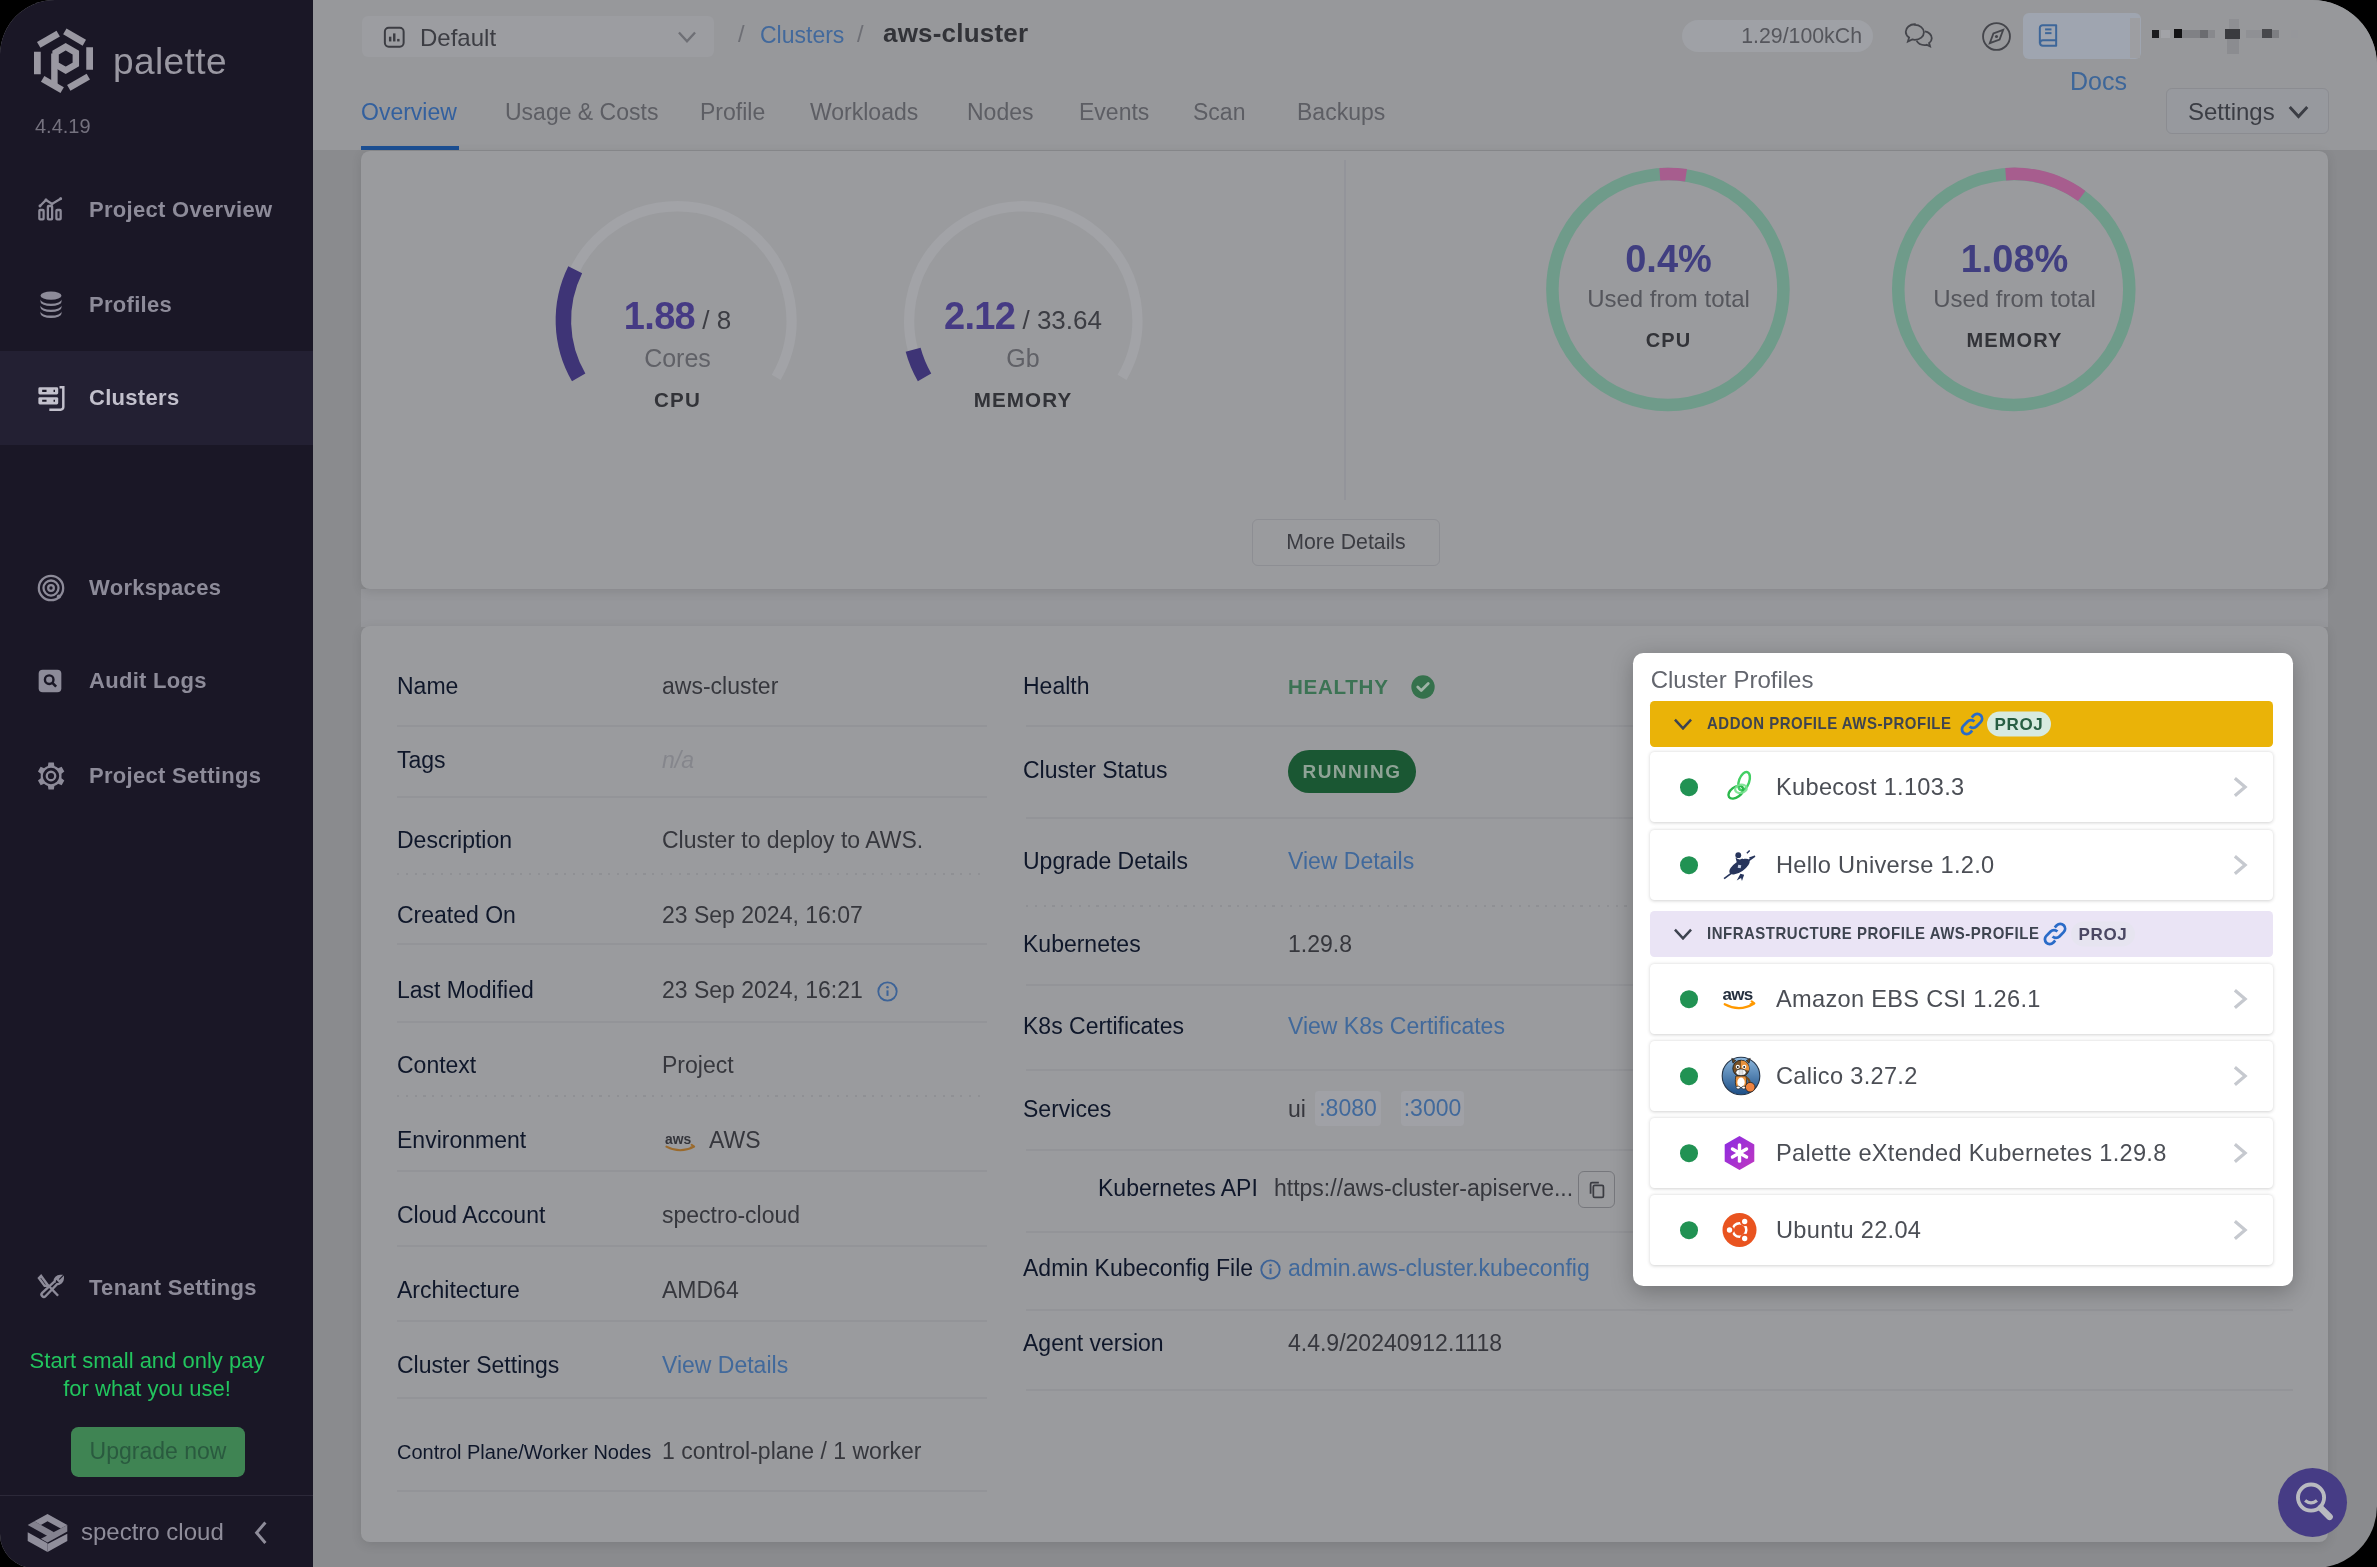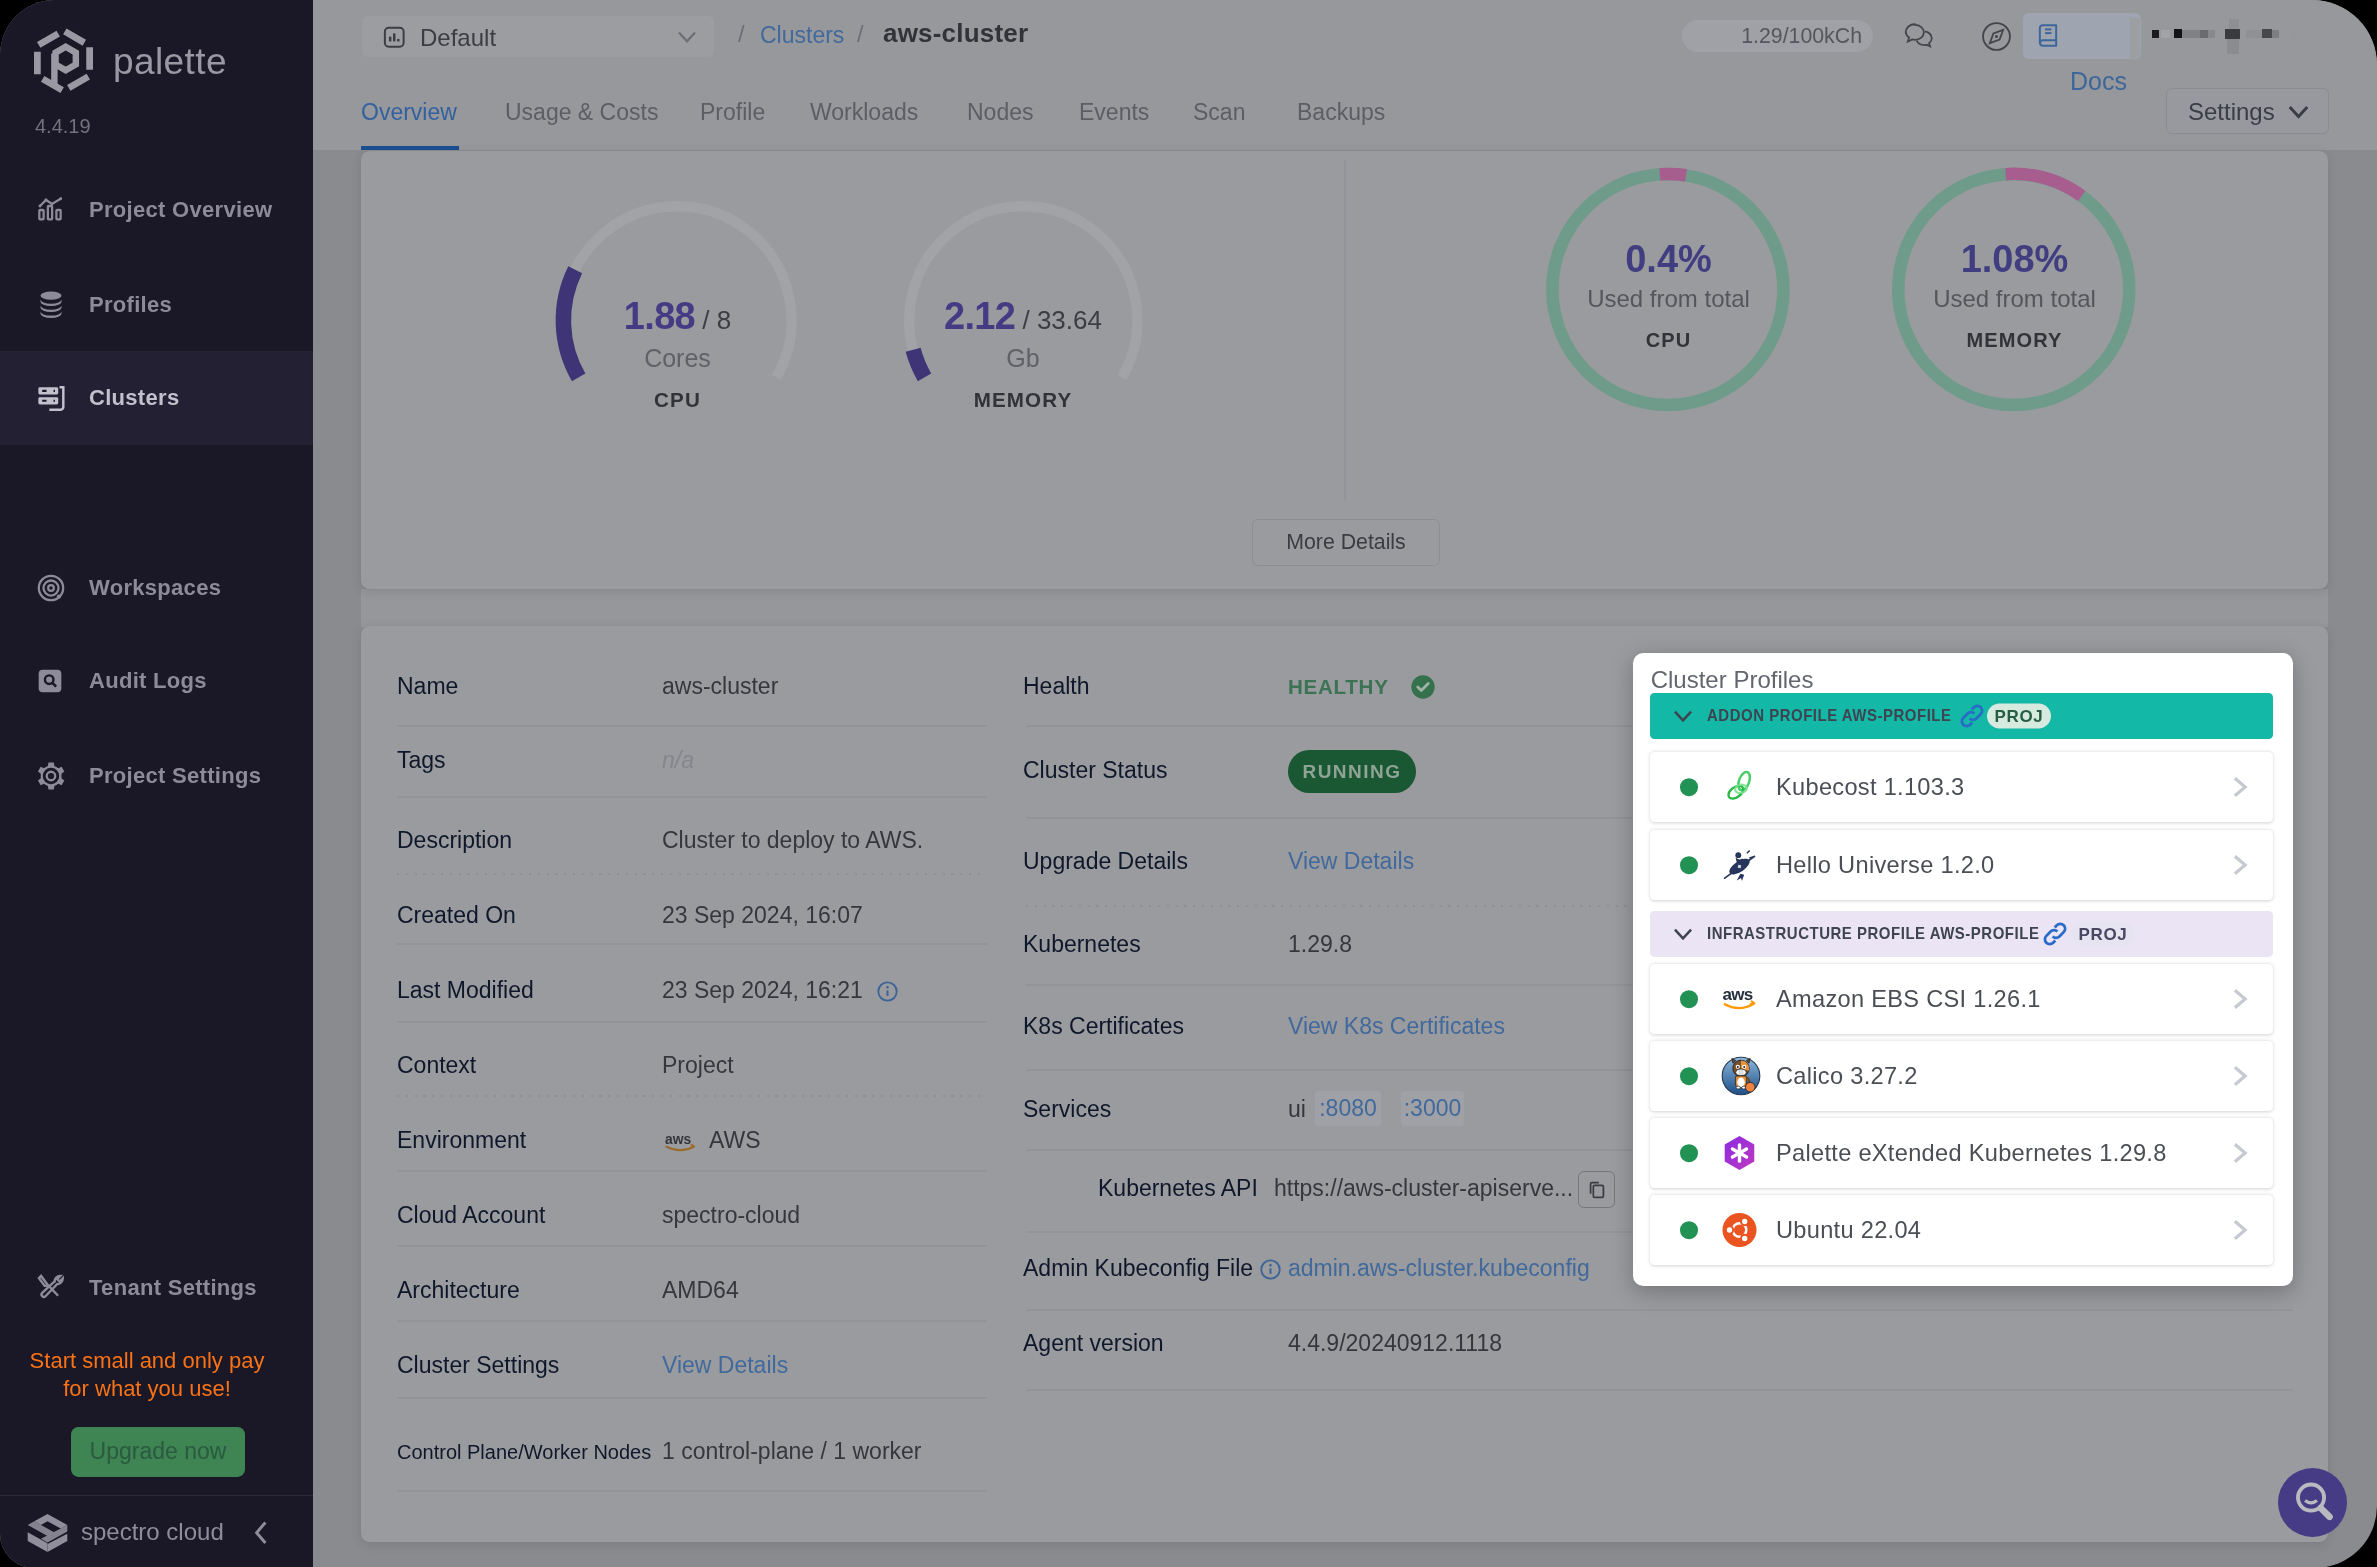--- a/index.html
+++ b/index.html
@@ -231,21 +231,21 @@
     <div class="sep dot" style="left:665px;top:279px;width:1267px;"></div>
     <div class="sep" style="left:665px;top:358px;width:1267px;"></div>
     <div class="sep" style="left:665px;top:443px;width:1267px;"></div>
     <div class="sep" style="left:665px;top:523px;width:1267px;"></div>
     <div class="sep" style="left:665px;top:605px;width:1267px;"></div>
     <div class="sep" style="left:665px;top:683px;width:1267px;"></div>
     <div class="sep" style="left:665px;top:763px;width:1267px;"></div>
   </div>
   <div id="panel">
     <div class="abs" style="left:17.7px;top:13.2px;font-size:24px;color:#63666e;">Cluster Profiles</div>
-    <div class="phead" style="top:40px;background:#14b8a6;">
+    <div class="phead" style="top:48px;background:#eab308;">
       <svg class="pchev" width="22" height="14.7" viewBox="0 0 15 10" fill="none" stroke="#3e4450" stroke-width="1.7">
           <path d="M2 2 L7.5 8 L13 2"></path>
         </svg>
       <div class="htxt">ADDON PROFILE AWS-PROFILE</div>
       <svg class="linkic" style="left:306px" width="32" height="32" viewBox="0 0 24 24" fill="none" stroke="#2a6bc8" stroke-width="2.1">
           <path d="M10.2 13.8 a3.6 3.6 0 0 0 5.1 0 l3.2-3.2 a3.6 3.6 0 0 0 -5.1-5.1 l-1.6 1.6"></path>
           <path d="M13.8 10.2 a3.6 3.6 0 0 0 -5.1 0 l-3.2 3.2 a3.6 3.6 0 0 0 5.1 5.1 l1.6-1.6"></path>
         </svg>
       <div class="pill" style="left:337px;background:#d7eae0;color:#275e43;">PROJ</div>
     </div>
@@ -465,21 +465,21 @@
     </div>
     <div class="nav-item" style="top:1241px;">
       <svg width="34" height="34" viewBox="0 0 24 24" fill="none" stroke="#8d8b99" stroke-width="1.7">
           <path d="M5 3.5 L3.5 5 L7.5 10.5 L9 10.5 L9 9 Z"></path>
           <path d="M9 9 L17 17.5"></path>
           <path d="M14.5 7.5 c0-2.2 1.8-4 4-4 l-2.2 2.2 1.8 1.8 2.2-2.2 c0 2.2-1.8 4-4 4 l-8.2 8.5 a1.6 1.6 0 0 1-2.3-2.3 l8.5-8z"></path>
         </svg>
       <div class="lbl">Tenant Settings</div>
     </div>
 
-    <div class="abs" style="left:0;top:1347px;width:294px;text-align:center;font-size:22px;line-height:28px;color:#f97316;">Start small and only pay<br>for what you use!</div>
+    <div class="abs" style="left:0;top:1347px;width:294px;text-align:center;font-size:22px;line-height:28px;color:#22c55e;">Start small and only pay<br>for what you use!</div>
     <div class="abs" style="left:71px;top:1427px;width:174px;height:50px;background:#3f8453;border-radius:7.4px;color:#2a5a3f;font-size:23px;font-weight:500;text-align:center;line-height:49px;">Upgrade now</div>
     <div class="abs" style="left:0;top:1495px;width:313px;height:0;border-top:1.5px solid #2c2939;"></div>
     <svg class="abs" style="left:23px;top:1511px" width="49" height="44" viewBox="0 0 33 30">
       <g fill="#908e9b">
         <path d="M16.5 2 L30 9.5 L25.5 12 L16.5 7 L12 9.5 L7.5 7 Z"></path>
         <path d="M3 9.5 L7.5 7 L21 14.5 L16.5 17 Z" opacity=".9"></path>
         <path d="M30 9.5 L30 14 L16.5 21.5 L12 19 L25.5 12 Z" opacity=".9"></path>
         <path d="M3 9.5 L3 14.5 L16.5 22 L16.5 28 L3 20.5 Z"></path>
         <path d="M30 15.5 L30 20.5 L16.5 28 L16.5 22.5 Z"></path>
       </g>

